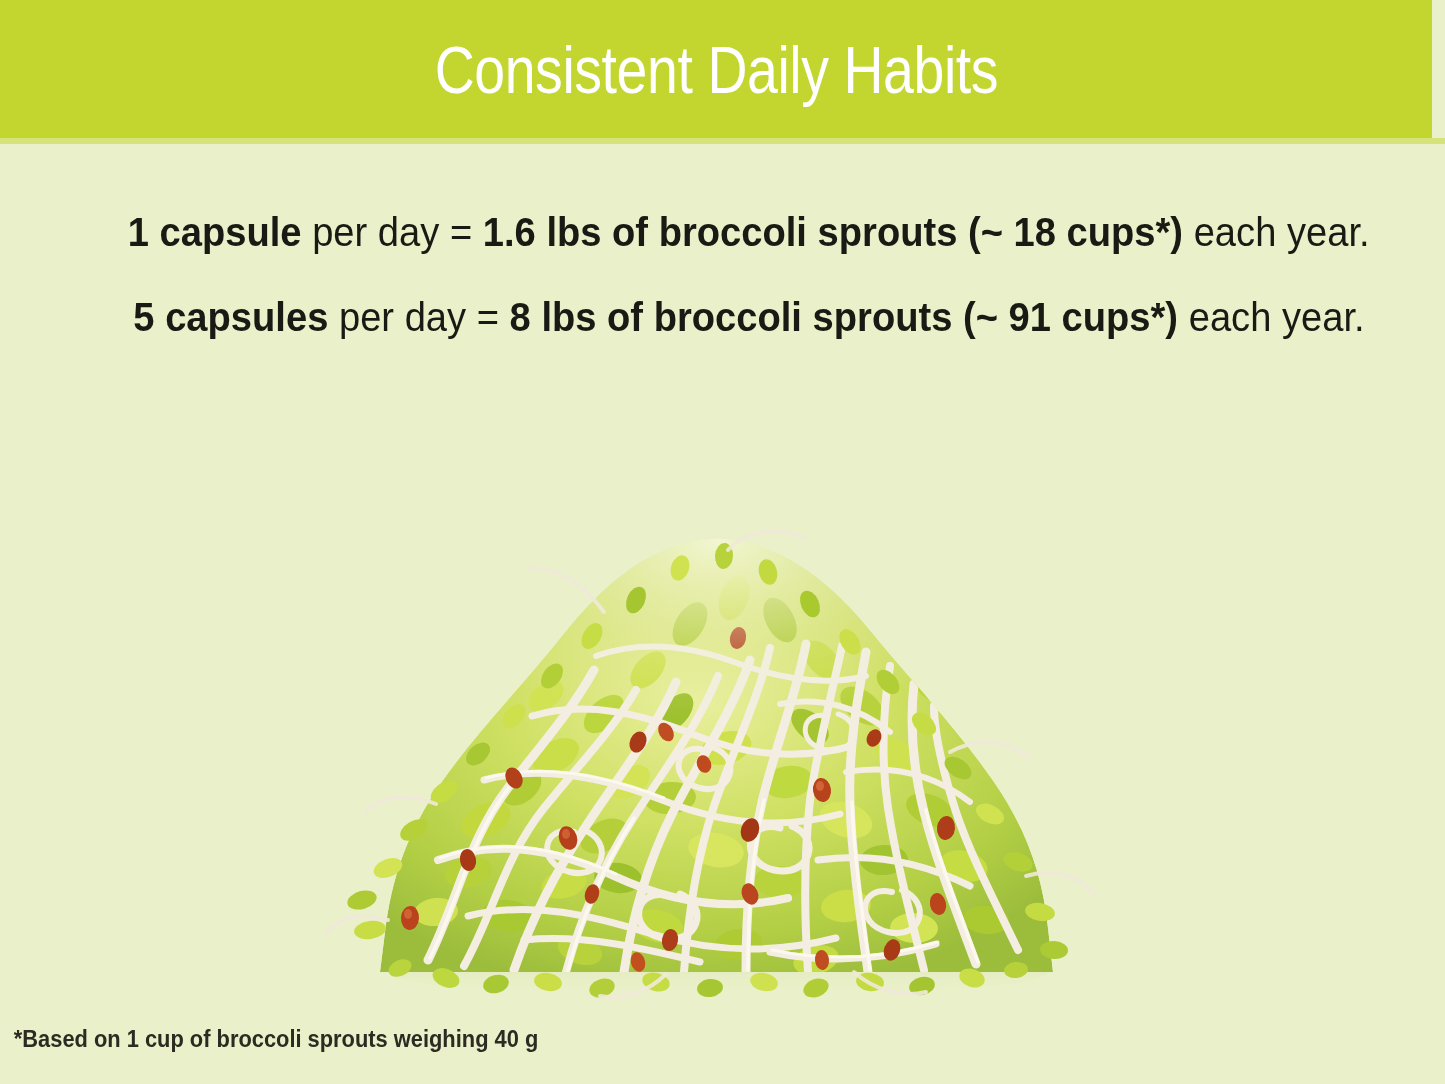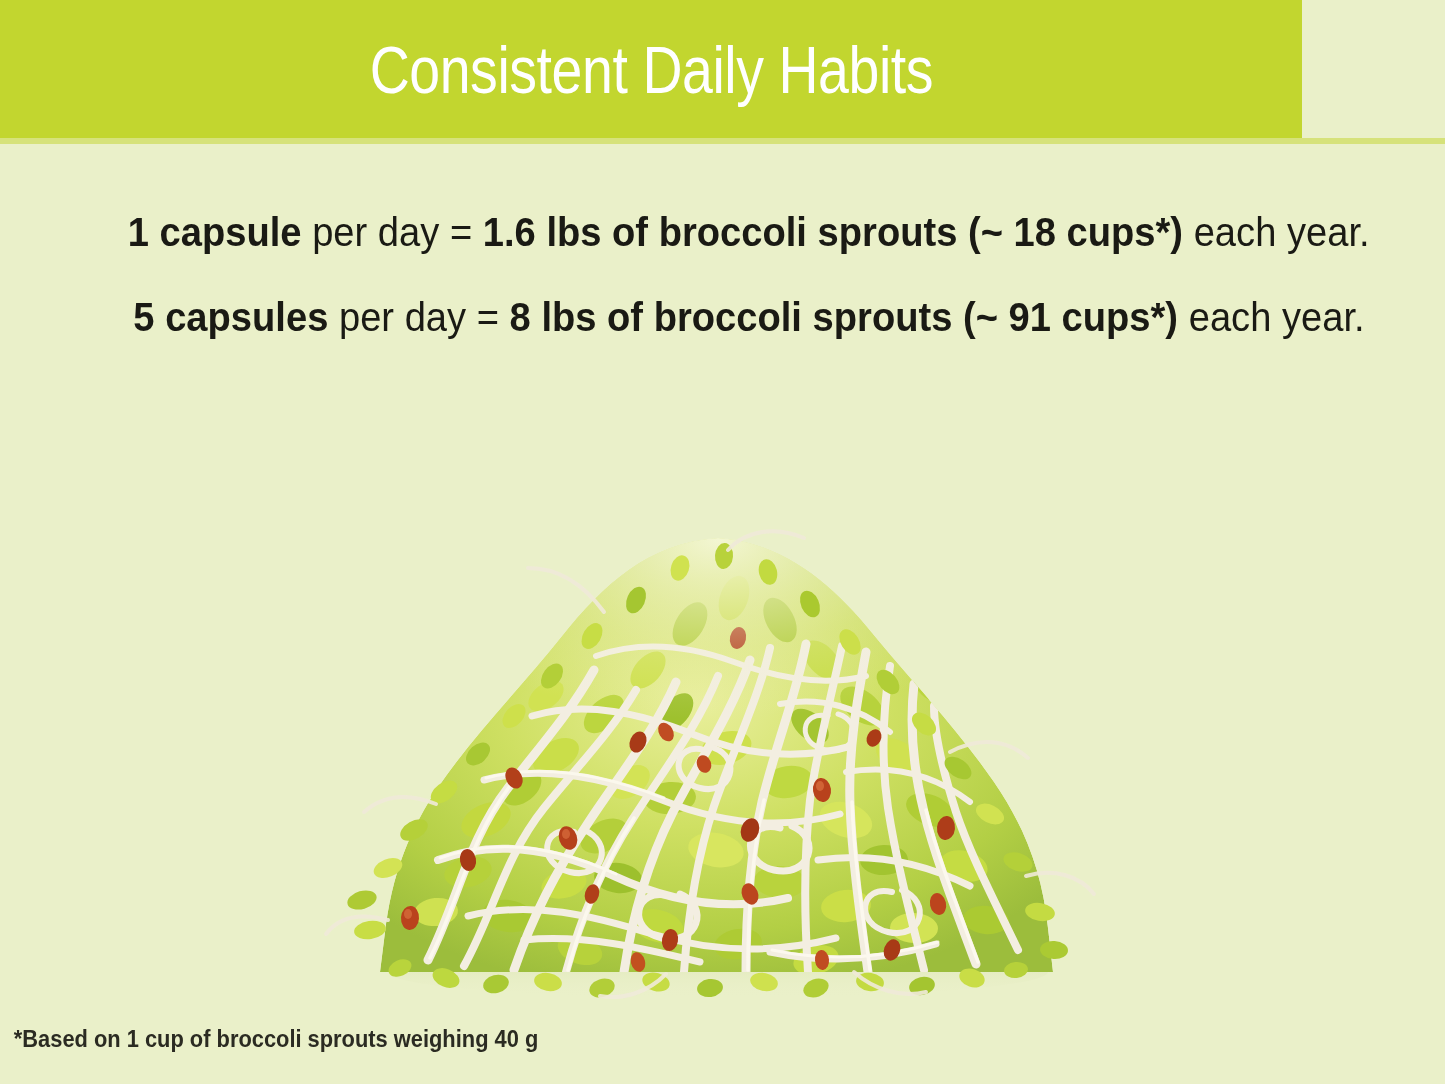--- a/index.html
+++ b/index.html
@@ -21,21 +21,21 @@
     height: 1084px;
     background: #eaf0c9;
     overflow: hidden;
   }
 
   
   .header-banner {
     position: absolute;
     left: 0;
     top: 0;
-    width: 1302px;
+    width: 1432px;
     height: 138px;
     background: #c2d62f;
     display: flex;
     align-items: center;
     justify-content: center;
   }
   .header-underline {
     position: absolute;
     left: 0;
     top: 138px;

